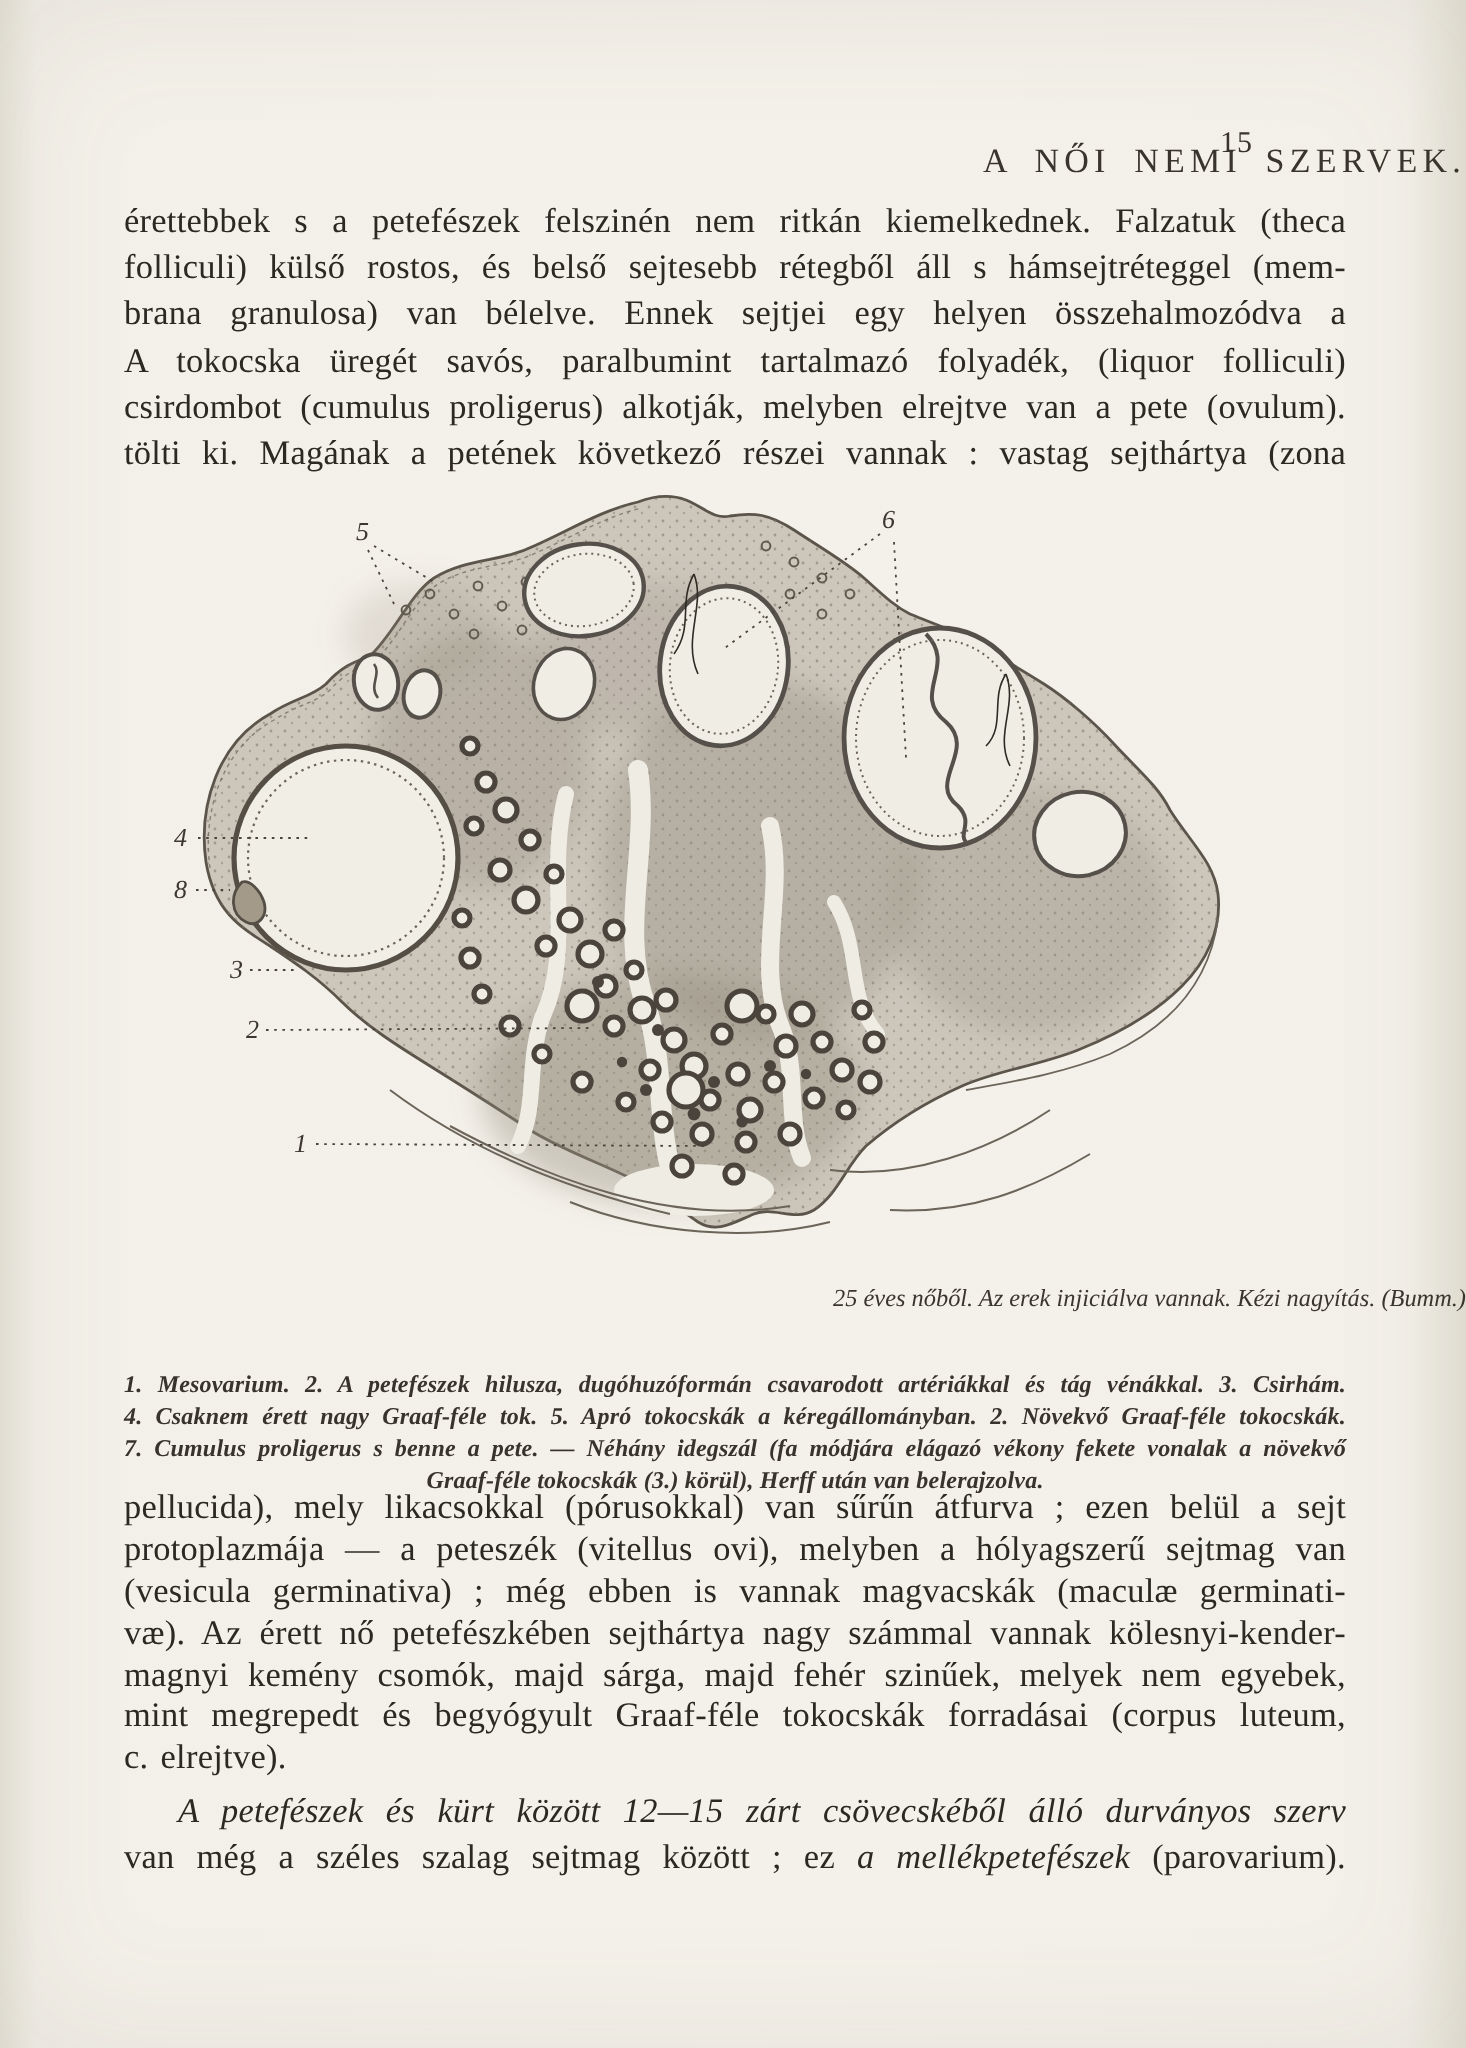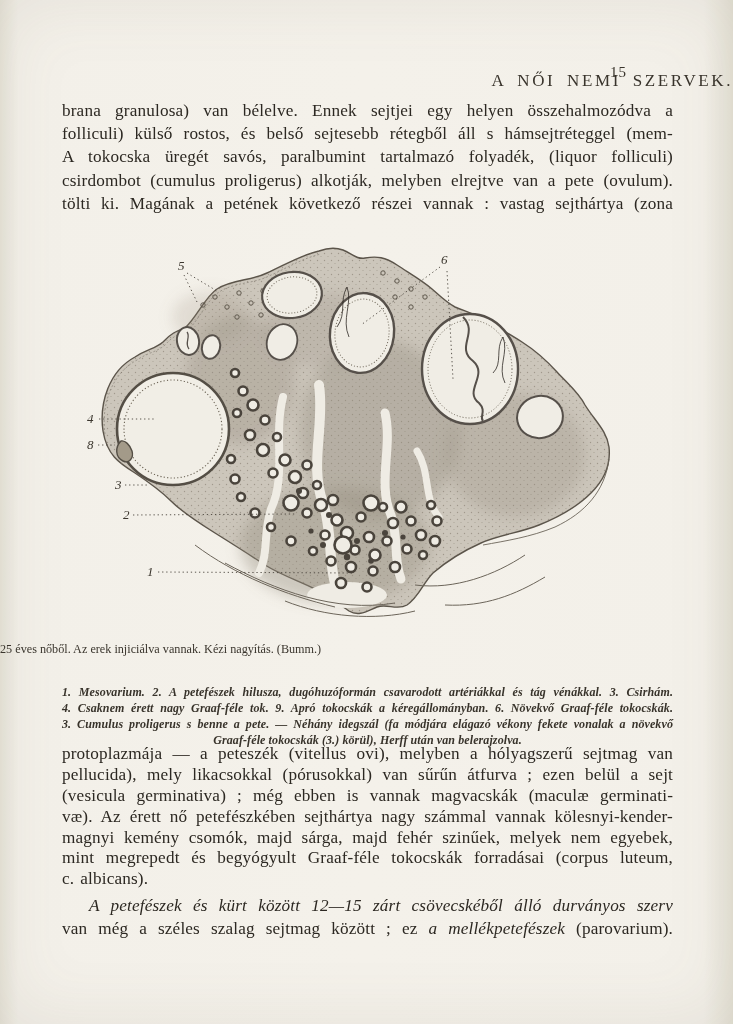--- a/index.html
+++ b/index.html
@@ -18,39 +18,40 @@
     position:absolute;top:64px;left:610px;font-size:15px;letter-spacing:1px;color:#39342c;
   }
   .para{position:absolute;left:62px;width:611px;font-size:17.2px;letter-spacing:.15px;word-spacing:1.6px;}
   .para .line{text-align:justify;text-align-last:justify;white-space:normal;}
   .p1{top:99px;}   .p1 .line{height:23.2px;line-height:23.2px;}
   .p2{top:744px;}  .p2 .line{height:20.9px;line-height:20.9px;}
   .p2 .line:last-child{text-align:left;text-align-last:left;}
   .p3{top:894px;}  .p3 .line{height:23.4px;line-height:23.4px;}
   .p3 .line:first-child{text-indent:27px;font-style:italic;}
   .cap-title{position:absolute;top:619px;left:0;right:0;text-align:center;font-size:15px;letter-spacing:.4px;color:#332f28;}
-  .cap-sub{position:absolute;top:642px;left:0;right:0;text-align:left;font-size:12.2px;color:#3a352d;}
+  .cap-sub{position:absolute;top:642px;left:0;right:0;text-align:right;font-style:italic;font-size:12.2px;color:#3a352d;}
   .legend{position:absolute;top:684px;left:62px;width:611px;font-style:italic;font-size:12px;color:#38332b;letter-spacing:.1px;font-weight:bold;}
   .legend .line{height:16px;line-height:16px;text-align:justify;text-align-last:justify;}
   .legend .line:last-child{text-align:center;text-align-last:center;}
   .fig{position:absolute;left:80px;top:245px;width:580px;height:378px;}
   .fig svg{display:block;width:100%;height:100%;}
   .fig-num{font-style:italic;font-size:13px;fill:#3c372f;font-family:"Liberation Serif","DejaVu Serif",serif;}
 </style>
 </head>
 <body>
 
 <div class="page">
 
   <div class="hdr-title">A NŐI NEMI SZERVEK.</div>
   <div class="pg-num">15</div>
 
   <div class="para p1">
+      <div class="line">érettebbek s a petefészek felszinén nem ritkán kiemelkednek. Falzatuk (theca</div>
+      <div class="line">folliculi) külső rostos, és belső sejtesebb rétegből áll s hámsejtréteggel (mem-</div>
       <div class="line">brana granulosa) van bélelve. Ennek sejtjei egy helyen összehalmozódva a</div>
-      <div class="line">folliculi) külső rostos, és belső sejtesebb rétegből áll s hámsejtréteggel (mem-</div>
       <div class="line">A tokocska üregét savós, paralbumint tartalmazó folyadék, (liquor folliculi)</div>
       <div class="line">csirdombot (cumulus proligerus) alkotják, melyben elrejtve van a pete (ovulum).</div>
       <div class="line">tölti ki. Magának a petének következő részei vannak : vastag sejthártya (zona</div>
     </div>
 
   <div class="fig">
     <svg viewBox="-5 0 580 378">
       <defs>
         <pattern id="stip" width="7" height="7" patternUnits="userSpaceOnUse">
           <circle cx="1.5" cy="1.5" r=".7" fill="#7c7466" opacity=".55"></circle>
@@ -251,32 +252,32 @@
       <text class="fig-num" x="2" y="204">8</text>
       <text class="fig-num" x="30" y="244">3</text>
       <text class="fig-num" x="38" y="274">2</text>
       <text class="fig-num" x="62" y="331">1</text>
     </svg>
   </div>
 
   <div class="cap-sub">25 éves nőből. Az erek injiciálva vannak. Kézi nagyítás. (Bumm.)</div>
   <div class="legend">
       <div class="line">1. Mesovarium. 2. A petefészek hilusza, dugóhuzóformán csavarodott artériákkal és tág vénákkal. 3. Csirhám.</div>
-      <div class="line">4. Csaknem érett nagy Graaf-féle tok. 9. Apró tokocskák a kéregállományban. 6. Növekvő Graaf-féle tokocskák.</div>
-      <div class="line">3. Cumulus proligerus s benne a pete. — Néhány idegszál (fa módjára elágazó vékony fekete vonalak a növekvő</div>
+      <div class="line">4. Csaknem érett nagy Graaf-féle tok. 5. Apró tokocskák a kéregállományban. 2. Növekvő Graaf-féle tokocskák.</div>
+      <div class="line">7. Cumulus proligerus s benne a pete. — Néhány idegszál (fa módjára elágazó vékony fekete vonalak a növekvő</div>
       <div class="line">Graaf-féle tokocskák (3.) körül), Herff után van belerajzolva.</div>
     </div>
 
   <div class="para p2">
+      <div class="line">pellucida), mely likacsokkal (pórusokkal) van sűrűn átfurva ; ezen belül a sejt</div>
       <div class="line">protoplazmája — a peteszék (vitellus ovi), melyben a hólyagszerű sejtmag van</div>
-      <div class="line">pellucida), mely likacsokkal (pórusokkal) van sűrűn átfurva ; ezen belül a sejt</div>
       <div class="line">(vesicula germinativa) ; még ebben is vannak magvacskák (maculæ germinati-</div>
       <div class="line">væ). Az érett nő petefészkében sejthártya nagy számmal vannak kölesnyi-kender-</div>
       <div class="line">magnyi kemény csomók, majd sárga, majd fehér szinűek, melyek nem egyebek,</div>
       <div class="line">mint megrepedt és begyógyult Graaf-féle tokocskák forradásai (corpus luteum,</div>
-      <div class="line">c. albicans).</div>
+      <div class="line">c. elrejtve).</div>
     </div>
   <div class="para p3">
       <div class="line">A petefészek és kürt között 12—15 zárt csövecskéből álló durványos szerv</div>
       <div class="line"><span>van még a széles szalag sejtmag között ; ez </span><i>a mellékpetefészek</i><span> (parovarium).</span></div>
     </div>
 
 </div>
 
 </body></html>

